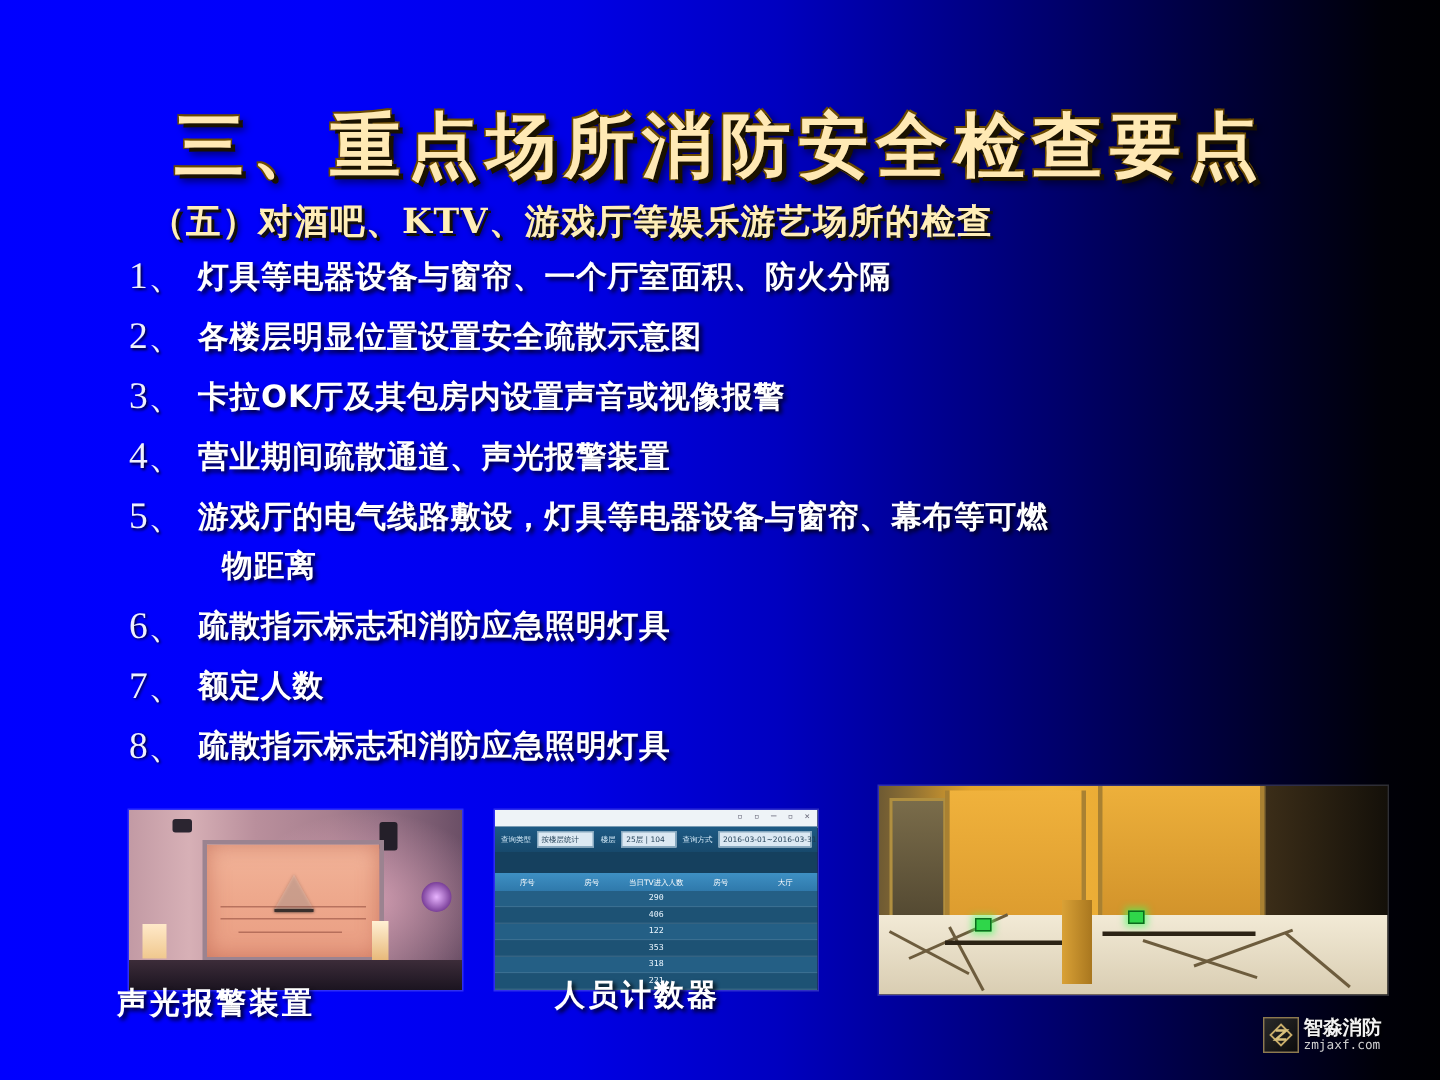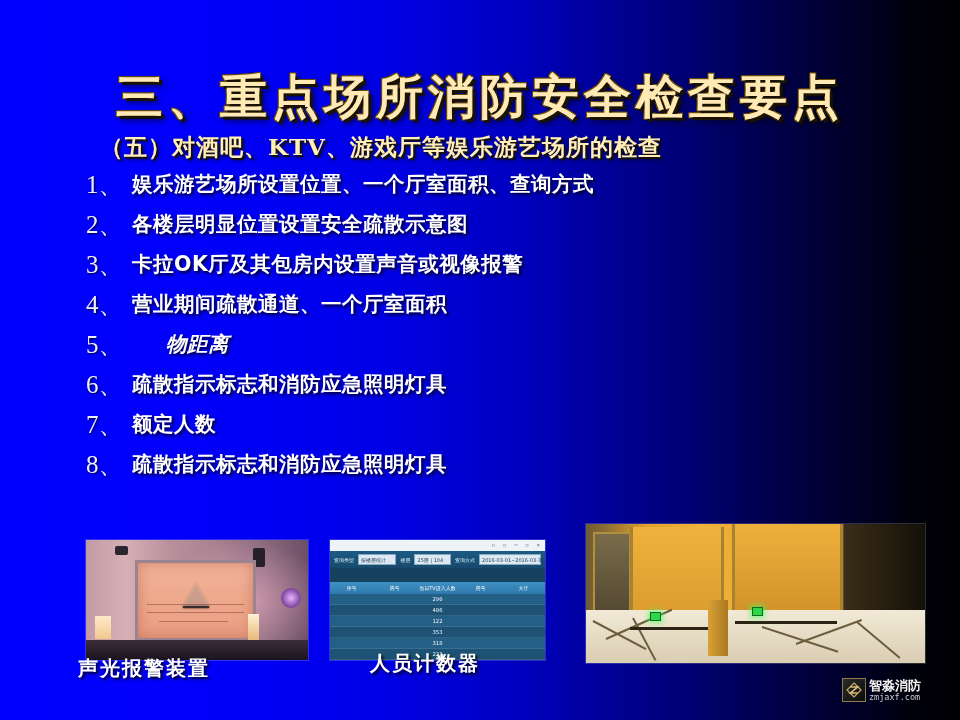--- a/index.html
+++ b/index.html
@@ -66,21 +66,21 @@
   .li-text {
     font-family:"DejaVu Sans","Liberation Sans",sans-serif;
     font-weight:700;
     font-size:20.5px;
     line-height:33px;
     letter-spacing:.5px;
     color:#ffffff;
     text-shadow:2px 2px 3px rgba(0,0,0,.85);
     white-space:nowrap;
   }
-  .li-text.cont { margin-left:34px;font-style:italic; }
+  .li-text.cont { margin-left:16px; }
 
   
   .photo {
     position:absolute;
     background:#111;
     overflow:hidden;
     box-shadow:0 0 0 1px rgba(255,255,255,.18);
   }
   
   #photo1 { left:86px; top:540px; width:222px; height:120px; }
@@ -243,48 +243,49 @@
 <div id="slide">
 
   <div id="title">三、重点场所消防安全检查要点</div>
   <div id="subtitle">（五）对酒吧、KTV、游戏厅等娱乐游艺场所的检查</div>
 
   <div id="list">
 
     <div class="li">
       <div class="li-num">1、</div>
       <div class="li-body">
-        <div class="li-text">娱乐游艺场所设置位置、一个厅室面积、查询方式</div>
+        <div class="li-text">灯具等电器设备与窗帘、一个厅室面积、防火分隔</div>
       </div>
     </div>
 
     <div class="li">
       <div class="li-num">2、</div>
       <div class="li-body">
         <div class="li-text">各楼层明显位置设置安全疏散示意图</div>
       </div>
     </div>
 
     <div class="li">
       <div class="li-num">3、</div>
       <div class="li-body">
         <div class="li-text">卡拉OK厅及其包房内设置声音或视像报警</div>
       </div>
     </div>
 
     <div class="li">
       <div class="li-num">4、</div>
       <div class="li-body">
-        <div class="li-text">营业期间疏散通道、一个厅室面积</div>
+        <div class="li-text">营业期间疏散通道、声光报警装置</div>
       </div>
     </div>
 
     <div class="li">
       <div class="li-num">5、</div>
       <div class="li-body">
+        <div class="li-text">游戏厅的电气线路敷设，灯具等电器设备与窗帘、幕布等可燃</div>
         <div class="li-text cont">物距离</div>
       </div>
     </div>
 
     <div class="li">
       <div class="li-num">6、</div>
       <div class="li-body">
         <div class="li-text">疏散指示标志和消防应急照明灯具</div>
       </div>
     </div>

